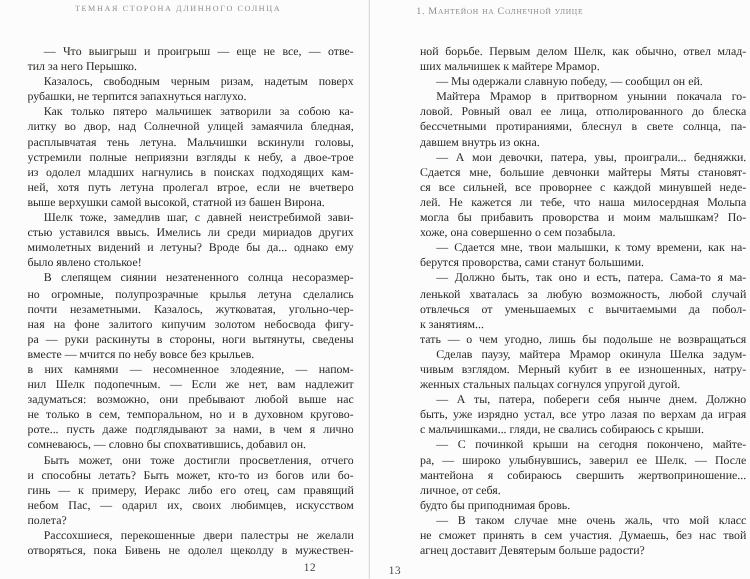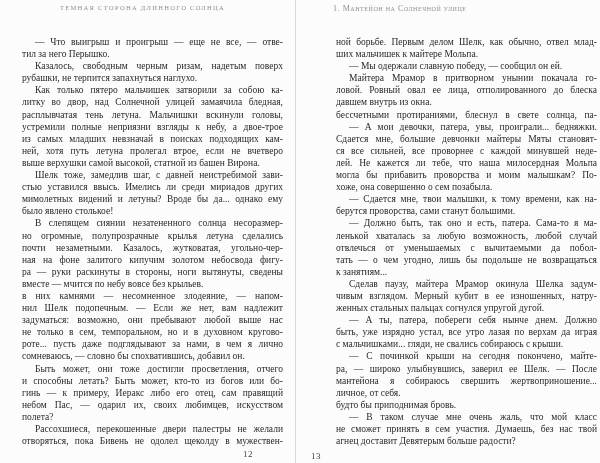--- a/index.html
+++ b/index.html
@@ -69,21 +69,21 @@
     <div class="running-head">ТЕМНАЯ СТОРОНА ДЛИННОГО СОЛНЦА</div>
     <div class="pagebody">
         <div class="tline ind">— Что выигрыш и проигрыш — еще не все, — отве-</div>
         <div class="tline plast">тил за него Перышко.</div>
         <div class="tline ind">Казалось, свободным черным ризам, надетым поверх</div>
         <div class="tline plast">рубашки, не терпится запахнуться наглухо.</div>
         <div class="tline ind">Как только пятеро мальчишек затворили за собою ка-</div>
         <div class="tline">литку во двор, над Солнечной улицей замаячила бледная,</div>
         <div class="tline">расплывчатая тень летуна. Мальчишки вскинули головы,</div>
         <div class="tline">устремили полные неприязни взгляды к небу, а двое-трое</div>
-        <div class="tline">из самых младших невзначай в поисках подходящих кам-</div>
+        <div class="tline">из одолел младших нагнулись в поисках подходящих кам-</div>
         <div class="tline">ней, хотя путь летуна пролегал втрое, если не вчетверо</div>
         <div class="tline plast">выше верхушки самой высокой, статной из башен Вирона.</div>
         <div class="tline ind">Шелк тоже, замедлив шаг, с давней неистребимой зави-</div>
         <div class="tline">стью уставился ввысь. Имелись ли среди мириадов других</div>
         <div class="tline">мимолетных видений и летуны? Вроде бы да... однако ему</div>
         <div class="tline plast">было явлено столькое!</div>
         <div class="tline ind">В слепящем сиянии незатененного солнца несоразмер-</div>
         <div class="tline">но огромные, полупрозрачные крылья летуна сделались</div>
         <div class="tline">почти незаметными. Казалось, жутковатая, угольно-чер-</div>
         <div class="tline">ная на фоне залитого кипучим золотом небосвода фигу-</div>
@@ -104,39 +104,39 @@
         <div class="tline">отворяться, пока Бивень не одолел щеколду в мужествен-</div>
       </div>
   </div>
 
   <div class="gutter"></div>
 
   <div class="page right">
     <div class="running-head chapter">1. Мантейон на Солнечной улице</div>
     <div class="pagebody">
         <div class="tline">ной борьбе. Первым делом Шелк, как обычно, отвел млад-</div>
-        <div class="tline plast">ших мальчишек к майтере Мольпа.</div>
+        <div class="tline plast">ших мальчишек к майтере Мрамор.</div>
         <div class="tline ind plast">— Мы одержали славную победу, — сообщил он ей.</div>
         <div class="tline ind">Майтера Мрамор в притворном унынии покачала го-</div>
         <div class="tline">ловой. Ровный овал ее лица, отполированного до блеска</div>
+        <div class="tline">бессчетными протираниями, блеснул в свете солнца, па-</div>
         <div class="tline plast">давшем внутрь из окна.</div>
-        <div class="tline">бессчетными протираниями, блеснул в свете солнца, па-</div>
         <div class="tline ind">— А мои девочки, патера, увы, проиграли... бедняжки.</div>
         <div class="tline">Сдается мне, большие девчонки майтеры Мяты становят-</div>
         <div class="tline">ся все сильней, все проворнее с каждой минувшей неде-</div>
         <div class="tline">лей. Не кажется ли тебе, что наша милосердная Мольпа</div>
         <div class="tline">могла бы прибавить проворства и моим малышкам? По-</div>
         <div class="tline plast">хоже, она совершенно о сем позабыла.</div>
         <div class="tline ind">— Сдается мне, твои малышки, к тому времени, как на-</div>
         <div class="tline plast">берутся проворства, сами станут большими.</div>
         <div class="tline ind">— Должно быть, так оно и есть, патера. Сама-то я ма-</div>
         <div class="tline">ленькой хваталась за любую возможность, любой случай</div>
         <div class="tline">отвлечься от уменьшаемых с вычитаемыми да побол-</div>
+        <div class="tline plast">к занятиям...</div>
         <div class="tline">тать — о чем угодно, лишь бы подольше не возвращаться</div>
-        <div class="tline plast">к занятиям...</div>
         <div class="tline ind">Сделав паузу, майтера Мрамор окинула Шелка задум-</div>
         <div class="tline">чивым взглядом. Мерный кубит в ее изношенных, натру-</div>
         <div class="tline plast">женных стальных пальцах согнулся упругой дугой.</div>
         <div class="tline ind">— А ты, патера, побереги себя нынче днем. Должно</div>
         <div class="tline">быть, уже изрядно устал, все утро лазая по верхам да играя</div>
         <div class="tline plast">с мальчишками... гляди, не свались собираюсь с крыши.</div>
         <div class="tline ind">— С починкой крыши на сегодня покончено, майте-</div>
         <div class="tline">ра, — широко улыбнувшись, заверил ее Шелк. — После</div>
         <div class="tline">мантейона я собираюсь свершить жертвоприношение...</div>
         <div class="tline plast">личное, от себя.</div>

